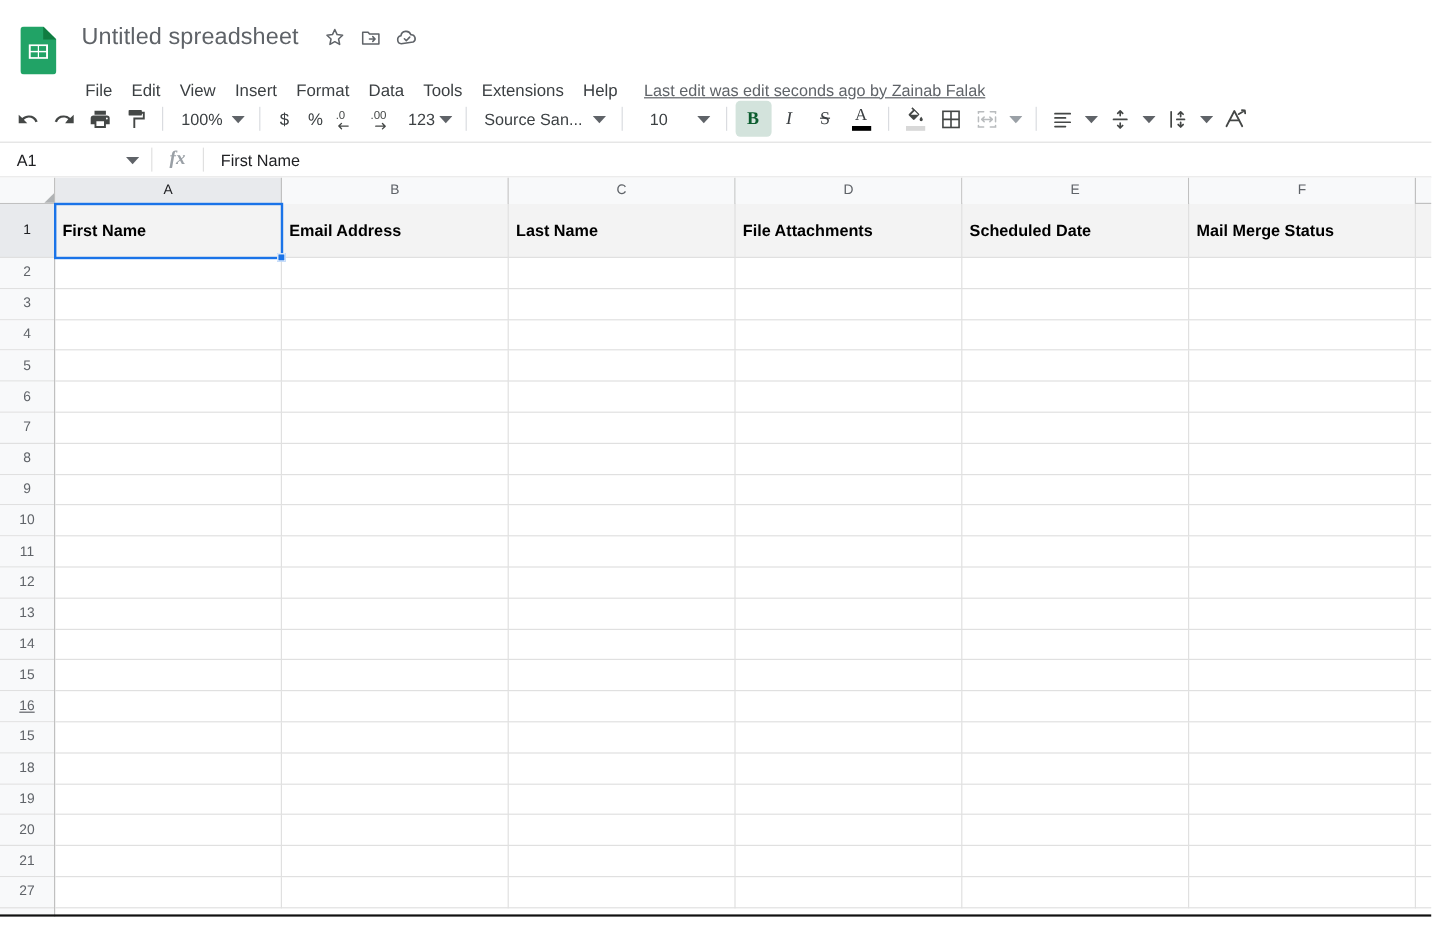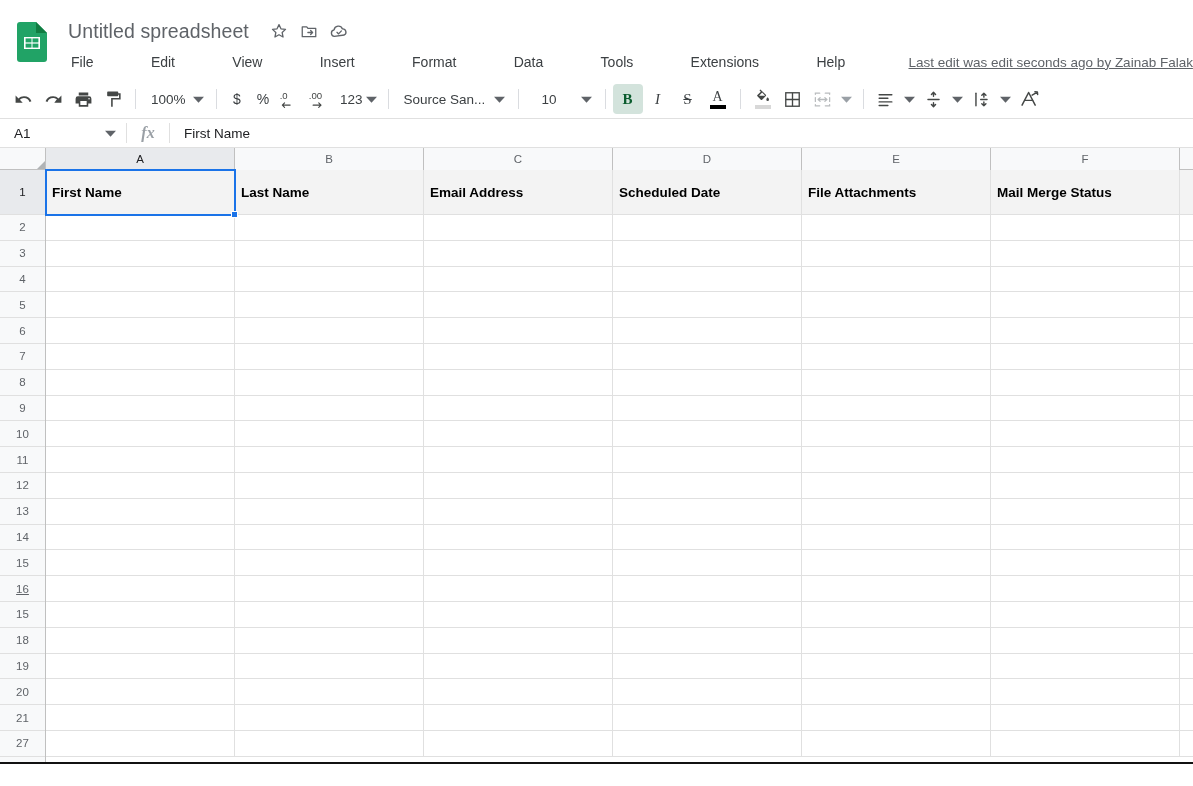--- a/index.html
+++ b/index.html
@@ -23,21 +23,21 @@
   .title-row { display: flex; align-items: center; height: 34px; }
   .doc-title {
     font-size: 19.5px; color: #5f6368; letter-spacing: .1px;
     padding: 2px 4px; border-radius: 2px; white-space: nowrap;
   }
   .title-icons { display: flex; align-items: center; gap: 6px; margin-left: 14px; }
   .ticon { width: 24px; height: 24px; display: flex; align-items: center; justify-content: center;
            border-radius: 50%; cursor: pointer; }
   .ticon svg { display: block; }
 
-  .menubar { display: flex; align-items: center; height: 26px; margin-top: 1px; justify-content: space-between; }
+  .menubar { display: flex; align-items: center; height: 26px; margin-top: 14px; }
   .menu-item {
     font-size: 14px; color: #3c4043; padding: 2px 8px; border-radius: 4px;
     cursor: pointer; white-space: nowrap; line-height: 20px;
   }
   .menu-item:first-child { margin-left: -1px; }
   .lastedit {
     font-size: 13.5px; color: #5f6368; text-decoration: underline;
     margin-left: 14px; white-space: nowrap; cursor: pointer;
   }
 
@@ -429,24 +429,24 @@
           <div class="rowcell" style="height: 25.8px;">15</div>
           <div class="rowcell" style="height: 25.8px;">18</div>
           <div class="rowcell" style="height: 25.8px;">19</div>
           <div class="rowcell" style="height: 25.8px;">20</div>
           <div class="rowcell" style="height: 25.8px;">21</div>
           <div class="rowcell" style="height: 25.8px;">27</div>
         </div>
       <div class="cells" id="cells">
         <div class="gridrow header-row" style="height: 45px;">
             <div class="cell bold" style="width: 189px; height: 45px;">First Name</div>
+            <div class="cell bold" style="width: 189px; height: 45px;">Email Address</div>
             <div class="cell bold" style="width: 189px; height: 45px;">Last Name</div>
-            <div class="cell bold" style="width: 189px; height: 45px;">Email Address</div>
+            <div class="cell bold" style="width: 189px; height: 45px;">File Attachments</div>
             <div class="cell bold" style="width: 189px; height: 45px;">Scheduled Date</div>
-            <div class="cell bold" style="width: 189px; height: 45px;">File Attachments</div>
             <div class="cell bold" style="width: 189px; height: 45px;">Mail Merge Status</div>
           </div>
           <div class="gridrow" style="height: 25.8px;">
             <div class="cell" style="width: 189px; height: 25.8px;"></div>
             <div class="cell" style="width: 189px; height: 25.8px;"></div>
             <div class="cell" style="width: 189px; height: 25.8px;"></div>
             <div class="cell" style="width: 189px; height: 25.8px;"></div>
             <div class="cell" style="width: 189px; height: 25.8px;"></div>
             <div class="cell" style="width: 189px; height: 25.8px;"></div>
           </div>

